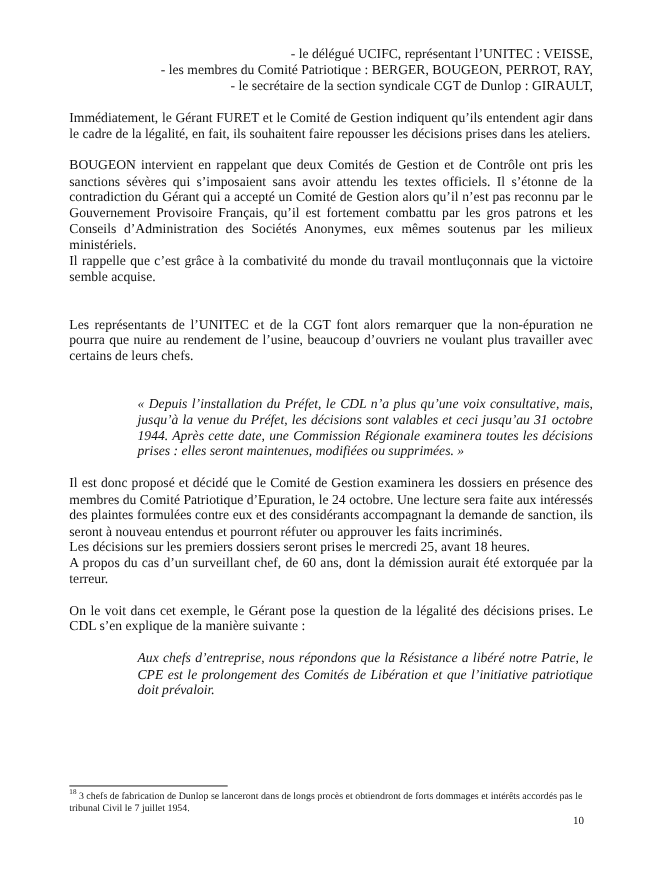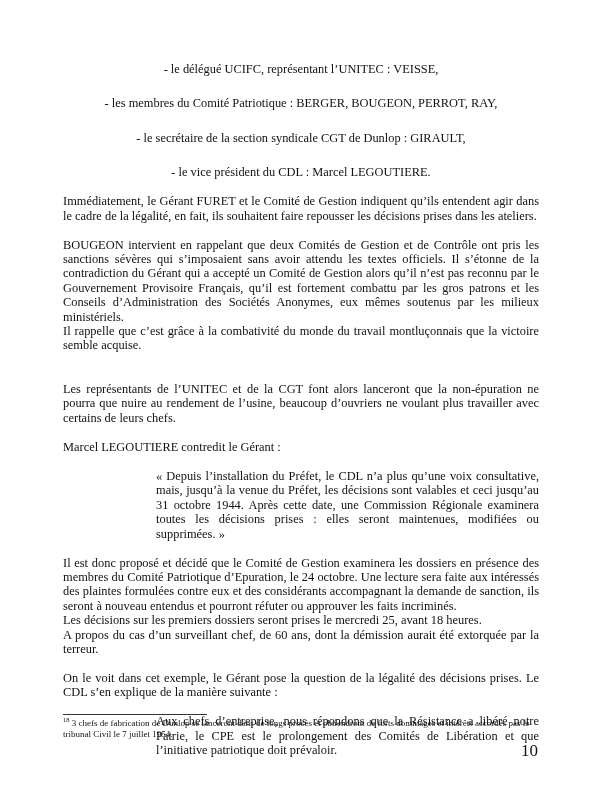--- a/index.html
+++ b/index.html
@@ -1,49 +1,47 @@
 <!DOCTYPE html>
 <html><head>
 <meta charset="utf-8">
 <style>
   html, body { margin: 0; padding: 0; background: #ffffff; }
   body { width: 600px; height: 800px; position: relative; overflow: hidden;
          font-family: "Liberation Serif", serif; color: #111; }
   .page { position: absolute; left: 63px; top: 42px; width: 476px; }
   .p { font-size: 12.4px; line-height: 14.4px; margin: 0; text-align: justify; }
-  .list .p { text-align: center; margin-top: 20px; }
+  .list .p { text-align: right; }
   .gap { height: 14.6px; }
-  .quote { margin-left: 93px; }
+  .quote { margin-left: 62px; font-style: italic; }
   .sup { font-size: 7.5px; vertical-align: super; line-height: 0; }
   .fn-rule { position: absolute; left: 63px; top: 714px; width: 144px; height: 0; border-top: 1px solid #333; }
   .footnote { position: absolute; left: 63px; top: 718px; width: 476px;
               font-size: 9px; line-height: 11px; }
   .fn-num { font-size: 6.5px; vertical-align: super; line-height: 0; }
-  .page-num { position: absolute; left: 521px; top: 741px; font-size: 17px; }
+  .page-num { position: absolute; left: 521px; top: 741px; font-size: 10px; }
 </style>
 </head>
 <body>
 
 <div class="page">
   <div class="list">
     <p class="p">- le délégué UCIFC, représentant l’UNITEC : VEISSE,</p>
     <p class="p">- les membres du Comité Patriotique : BERGER, BOUGEON, PERROT, RAY,</p>
     <p class="p">- le secrétaire de la section syndicale CGT de Dunlop : GIRAULT,</p>
-    <p class="p">- le vice président du CDL : Marcel LEGOUTIERE.</p>
   </div>
   <div class="gap"></div>
   <p class="p">Immédiatement, le Gérant FURET et le Comité de Gestion indiquent qu’ils entendent agir dans le cadre de la légalité, en fait, ils souhaitent faire repousser les décisions prises dans les ateliers.</p>
   <div class="gap"></div>
   <p class="p">BOUGEON intervient en rappelant que deux Comités de Gestion et de Contrôle ont pris les sanctions sévères qui s’imposaient sans avoir attendu les textes officiels. Il s’étonne de la contradiction du Gérant qui a accepté un Comité de Gestion alors qu’il n’est pas reconnu par le Gouvernement Provisoire Français, qu’il est fortement combattu par les gros patrons et les Conseils d’Administration des Sociétés Anonymes, eux mêmes soutenus par les milieux ministériels.</p>
   <p class="p">Il rappelle que c’est grâce à la combativité du monde du travail montluçonnais que la victoire semble acquise.</p>
   <div class="gap"></div>
   <div class="gap"></div>
-  <p class="p">Les représentants de l’UNITEC et de la CGT font alors lanceront que la non-épuration ne pourra que nuire au rendement de l’usine, beaucoup d’ouvriers ne voulant plus travailler avec certains de leurs chefs.</p>
+  <p class="p">Les représentants de l’UNITEC et de la CGT font alors remarquer que la non-épuration ne pourra que nuire au rendement de l’usine, beaucoup d’ouvriers ne voulant plus travailler avec certains de leurs chefs.</p>
   <div class="gap"></div>
-  <p class="p">Marcel LEGOUTIERE contredit le Gérant :</p>
   <div class="gap"></div>
   <p class="p quote">« Depuis l’installation du Préfet, le CDL n’a plus qu’une voix consultative, mais, jusqu’à la venue du Préfet, les décisions sont valables et ceci jusqu’au 31 octobre 1944. Après cette date, une Commission Régionale examinera toutes les décisions prises : elles seront maintenues, modifiées ou supprimées. »</p>
   <div class="gap"></div>
   <p class="p">Il est donc proposé et décidé que le Comité de Gestion examinera les dossiers en présence des membres du Comité Patriotique d’Epuration, le 24 octobre. Une lecture sera faite aux intéressés des plaintes formulées contre eux et des considérants accompagnant la demande de sanction, ils seront à nouveau entendus et pourront réfuter ou approuver les faits incriminés.</p>
   <p class="p">Les décisions sur les premiers dossiers seront prises le mercredi 25, avant 18 heures.</p>
   <p class="p">A propos du cas d’un surveillant chef, de 60 ans, dont la démission aurait été extorquée par la terreur.</p>
   <div class="gap"></div>
   <p class="p">On le voit dans cet exemple, le Gérant pose la question de la légalité des décisions prises. Le CDL s’en explique de la manière suivante :</p>
   <div class="gap"></div>
   <p class="p quote">Aux chefs d’entreprise, nous répondons que la Résistance a libéré notre Patrie, le CPE est le prolongement des Comités de Libération et que l’initiative patriotique doit prévaloir.</p>

